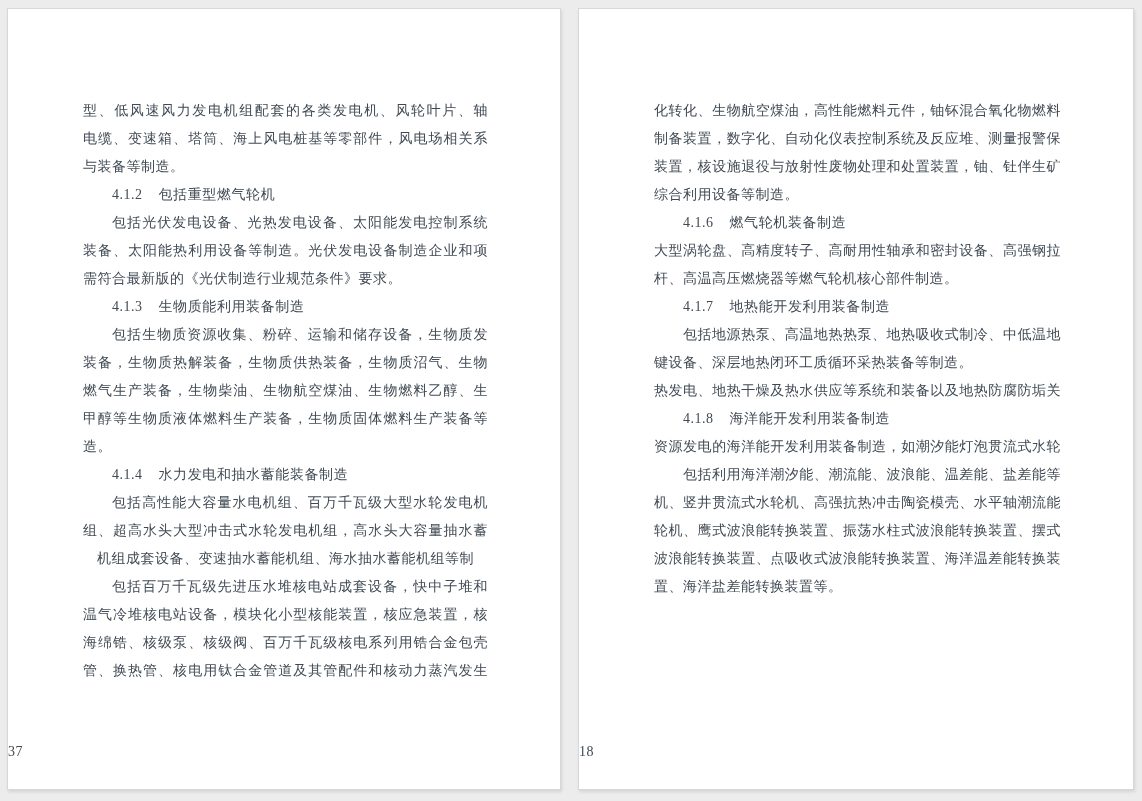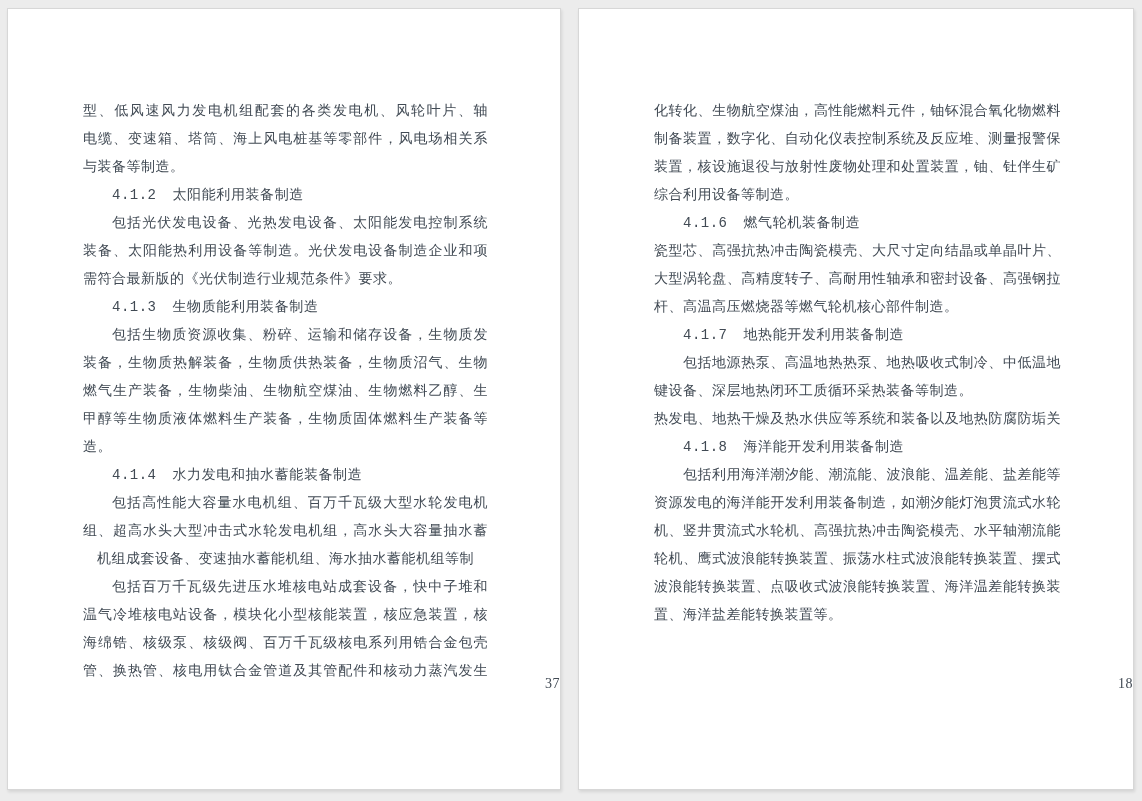--- a/index.html
+++ b/index.html
@@ -44,47 +44,47 @@
     text-align-last: justify;
     text-justify: inter-character;
   }
   .line.end, .line.head {
     text-align: center;
     text-align-last: left;
   }
   .line.ind, .line.head {
     text-indent: 29px;
   }
-  .head .hnum { letter-spacing: 0.5px; font-family: Liberation Mono, monospace; }
+  .head .hnum { letter-spacing: 0.5px; }
   .head .htitle { margin-left: 16px; letter-spacing: 0.6px; }
 
   .page-number {
     position: absolute;
-    top: 664px;
+    top: 732px;
     left: 0;
     right: 0;
     height: 22px;
     line-height: 22px;
-    text-align: right;
+    text-align: left;
     font-size: 14px;
     letter-spacing: 0.5px;
     color: #414a54;
   }
 </style>
 </head>
 <body>
 
 <div class="canvas">
 
   <article class="page left">
     <div class="text-block">
         <div class="line just">型、低风速风力发电机组配套的各类发电机、风轮叶片、轴承、</div>
         <div class="line just">电缆、变速箱、塔筒、海上风电桩基等零部件，风电场相关系统</div>
         <div class="line end">与装备等制造。</div>
-        <div class="line head"><span class="hnum">4.1.2</span><span class="htitle">太阳能利用装备制造</span></div>
+        <div class="line head"><span class="hnum">4.1.2</span><span class="htitle">包括重型燃气轮机</span></div>
         <div class="line just ind">包括光伏发电设备、光热发电设备、太阳能发电控制系统与</div>
         <div class="line just">装备、太阳能热利用设备等制造。光伏发电设备制造企业和项目</div>
         <div class="line end">需符合最新版的《光伏制造行业规范条件》要求。</div>
         <div class="line head"><span class="hnum">4.1.3</span><span class="htitle">生物质能利用装备制造</span></div>
         <div class="line just ind">包括生物质资源收集、粉碎、运输和储存设备，生物质发电</div>
         <div class="line just">装备，生物质热解装备，生物质供热装备，生物质沼气、生物质</div>
         <div class="line just">燃气生产装备，生物柴油、生物航空煤油、生物燃料乙醇、生物</div>
         <div class="line just">甲醇等生物质液体燃料生产装备，生物质固体燃料生产装备等制</div>
         <div class="line end">造。</div>
         <div class="line head"><span class="hnum">4.1.4</span><span class="htitle">水力发电和抽水蓄能装备制造</span></div>
@@ -99,30 +99,29 @@
     <div class="page-number">37</div>
   </article>
 
   <article class="page right">
     <div class="text-block">
         <div class="line just">化转化、生物航空煤油，高性能燃料元件，铀钚混合氧化物燃料</div>
         <div class="line just">制备装置，数字化、自动化仪表控制系统及反应堆、测量报警保</div>
         <div class="line just">装置，核设施退役与放射性废物处理和处置装置，铀、钍伴生矿</div>
         <div class="line end">综合利用设备等制造。</div>
         <div class="line head"><span class="hnum">4.1.6</span><span class="htitle">燃气轮机装备制造</span></div>
-        <div class="line just">瓷型芯、高强抗热冲击陶瓷模壳、大尺寸定向结晶或单晶叶片、</div>
         <div class="line just">大型涡轮盘、高精度转子、高耐用性轴承和密封设备、高强钢拉</div>
         <div class="line end">杆、高温高压燃烧器等燃气轮机核心部件制造。</div>
         <div class="line head"><span class="hnum">4.1.7</span><span class="htitle">地热能开发利用装备制造</span></div>
         <div class="line just ind">包括地源热泵、高温地热热泵、地热吸收式制冷、中低温地</div>
         <div class="line end">键设备、深层地热闭环工质循环采热装备等制造。</div>
         <div class="line just">热发电、地热干燥及热水供应等系统和装备以及地热防腐防垢关</div>
         <div class="line head"><span class="hnum">4.1.8</span><span class="htitle">海洋能开发利用装备制造</span></div>
+        <div class="line just">资源发电的海洋能开发利用装备制造，如潮汐能灯泡贯流式水轮</div>
         <div class="line just ind">包括利用海洋潮汐能、潮流能、波浪能、温差能、盐差能等</div>
-        <div class="line just">资源发电的海洋能开发利用装备制造，如潮汐能灯泡贯流式水轮</div>
         <div class="line just">机、竖井贯流式水轮机、高强抗热冲击陶瓷模壳、水平轴潮流能水</div>
         <div class="line just">轮机、鹰式波浪能转换装置、振荡水柱式波浪能转换装置、摆式</div>
         <div class="line just">波浪能转换装置、点吸收式波浪能转换装置、海洋温差能转换装</div>
         <div class="line end">置、海洋盐差能转换装置等。</div>
       </div>
     <div class="page-number">18</div>
   </article>
 
 </div>
 

